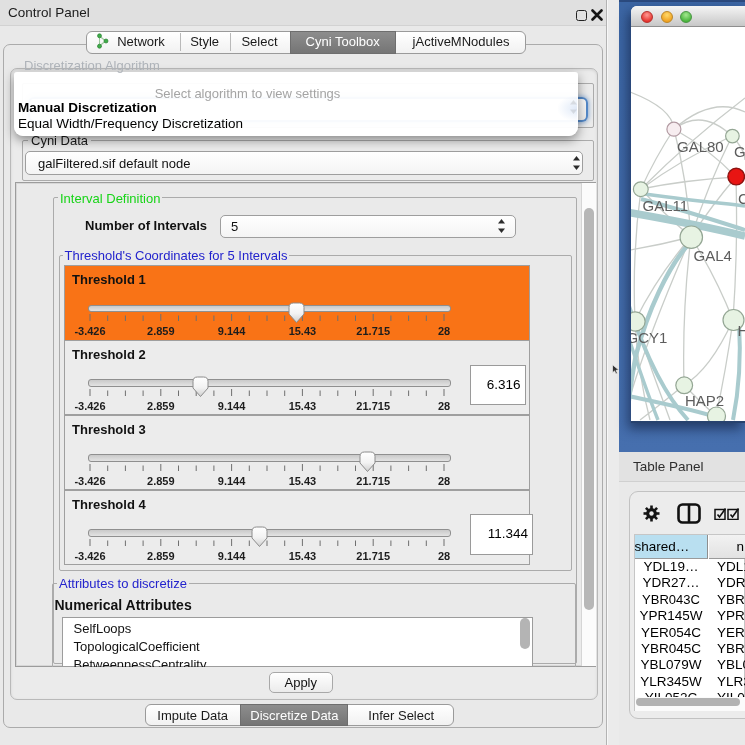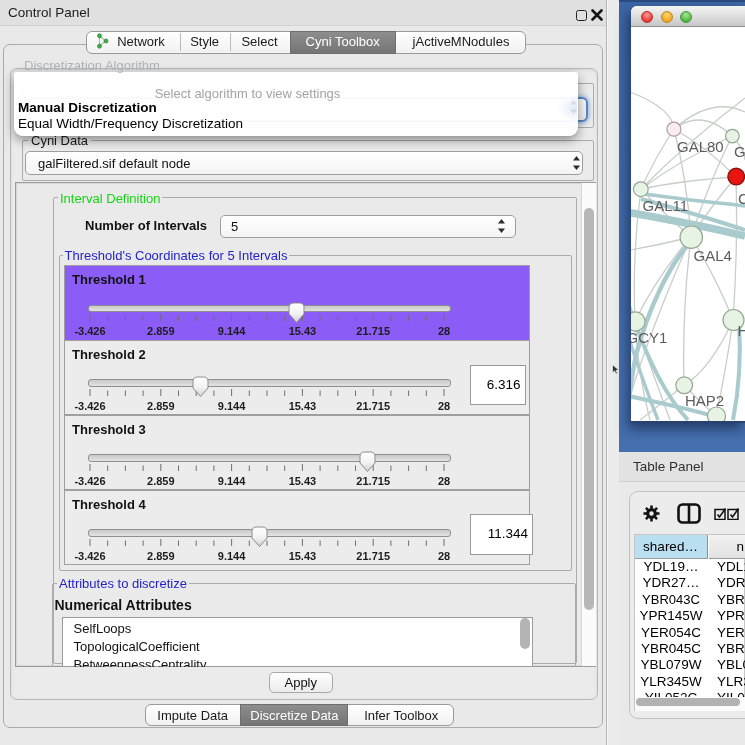--- a/index.html
+++ b/index.html
@@ -51,21 +51,21 @@
 <div style="position:absolute;left:215px;top:36px;font-size:13px">5</div>
 <svg style="position:absolute;left:481px;top:35px;width:9px;height:16px" viewBox="0 0 9 16">
         <path d="M4.5 1 L8 5.5 L1 5.5 Z" fill="#2b2b2b"></path>
         <path d="M4.5 15 L1 10.5 L8 10.5 Z" fill="#2b2b2b"></path>
       </svg>
 
 <div class="grp" style="left:43px;top:71.9px;width:511px;height:314.6px;border-color:#ababab"></div>
 <div style="position:absolute;left:46.6px;top:65px;font-size:13px;color:#2323cd;background:#eaeaea;padding:0 2px">Threshold's Coordinates for 5 Intervals</div>
 
 <div style="position:absolute;left:-16px;top:-183px">
-<div style="position:absolute;left:64px;top:265.4px;width:465.5px;height:80px;border:1px solid #9f9f9f;background:#8b5cf6;box-sizing:border-box">
+<div style="position:absolute;left:64px;top:265.4px;width:465.5px;height:80px;border:1px solid #9f9f9f;background:#f97316;box-sizing:border-box">
 <div style="position:absolute;left:7px;top:6px;font-weight:bold;font-size:13px;color:#111">Threshold 1</div>
 <div style="position:absolute;left:23px;top:38.2px;width:361px;height:5.6px;border-radius:3px;border:1px solid #8f8f8f;background:linear-gradient(#c9c9c9,#e3e3e3)"></div>
 <svg style="position:absolute;left:0;top:0;width:465px;height:74px" viewBox="0 0 465 74">
             <line x1="25.0" y1="48.0" x2="25.0" y2="55.0" stroke="#6f6f6f" stroke-width="1"></line>
             <line x1="42.7" y1="49.5" x2="42.7" y2="55.0" stroke="#6f6f6f" stroke-width="1"></line>
             <line x1="60.4" y1="49.5" x2="60.4" y2="55.0" stroke="#6f6f6f" stroke-width="1"></line>
             <line x1="78.1" y1="49.5" x2="78.1" y2="55.0" stroke="#6f6f6f" stroke-width="1"></line>
             <line x1="95.8" y1="48.0" x2="95.8" y2="55.0" stroke="#6f6f6f" stroke-width="1"></line>
             <line x1="113.5" y1="49.5" x2="113.5" y2="55.0" stroke="#6f6f6f" stroke-width="1"></line>
             <line x1="131.2" y1="49.5" x2="131.2" y2="55.0" stroke="#6f6f6f" stroke-width="1"></line>
@@ -243,21 +243,21 @@
 
 </div>
   </div>
 
 <div style="position:absolute;left:268.5px;top:671.5px;width:64.5px;height:21px;border:1px solid #a8a8a8;border-radius:5px;background:linear-gradient(#ffffff,#ebebeb);box-sizing:border-box;text-align:center;line-height:19px;font-size:13px">Apply</div>
 
 <div style="position:absolute;left:145px;top:704px;width:309px;height:22px;border:1px solid #9a9a9a;border-radius:6px;background:linear-gradient(#ffffff,#f1f1f1);box-sizing:border-box"></div>
 <div style="position:absolute;left:240.4px;top:704px;width:108px;height:22px;background:linear-gradient(#8d8d8d,#757575);border:1px solid #6e6e6e;box-sizing:border-box"></div>
 <div class="tabb" style="left:145px;width:95.4px">Impute Data</div>
 <div class="tabb" style="left:240.4px;width:108px;color:#fff">Discretize Data</div>
-<div class="tabb" style="left:348.4px;width:105.7px">Infer Toolbox</div>
+<div class="tabb" style="left:348.4px;width:105.7px">Infer Select</div>
 <div style="position:absolute;left:86.3px;top:30.5px;width:440.2px;height:23.5px;border:1px solid #9a9a9a;border-radius:6px;background:linear-gradient(#ffffff,#f1f1f1);box-sizing:border-box"></div>
 <div style="position:absolute;left:289.7px;top:30.5px;width:106.3px;height:23.5px;background:linear-gradient(#8d8d8d,#757575);box-sizing:border-box;border:1px solid #6e6e6e"></div>
 <div style="position:absolute;left:179.6px;top:33px;width:1px;height:18px;background:#b9b9b9"></div>
 <div style="position:absolute;left:229.5px;top:33px;width:1px;height:18px;background:#b9b9b9"></div>
 <svg style="position:absolute;left:97px;top:33px;width:12px;height:16px" viewBox="0 0 12 16">
     <path d="M2.5 3 L8.5 8 M2.5 13 L8.5 8 M2.5 3 L2.5 13" stroke="#9ec89e" stroke-width="1.1" fill="none"></path>
     <circle cx="2.5" cy="2.8" r="2" fill="#3fae49" stroke="#2d7f35" stroke-width="0.7"></circle>
     <circle cx="9" cy="8" r="2" fill="#3fae49" stroke="#2d7f35" stroke-width="0.7"></circle>
     <circle cx="2.5" cy="13.2" r="2" fill="#3fae49" stroke="#2d7f35" stroke-width="0.7"></circle>
   </svg>
@@ -352,21 +352,21 @@
 <svg style="position:absolute;left:713.5px;top:507px;width:13px;height:13px" viewBox="0 0 13 13">
     <rect x="1" y="2.5" width="10" height="10" fill="none" stroke="#111" stroke-width="1.5"></rect>
     <path d="M3.5 7.5 L5.5 10 L11.5 1.5" fill="none" stroke="#111" stroke-width="1.6"></path>
   </svg>
 <svg style="position:absolute;left:727px;top:507px;width:13px;height:13px" viewBox="0 0 13 13">
     <rect x="1" y="2.5" width="10" height="10" fill="none" stroke="#111" stroke-width="1.5"></rect>
     <path d="M3.5 7.5 L5.5 10 L11.5 1.5" fill="none" stroke="#111" stroke-width="1.6"></path>
   </svg>
 
 <div style="position:absolute;left:634px;top:534px;width:111px;height:177px;background:#fff;border:1px solid #c6c6c6;box-sizing:border-box"></div>
-<div style="position:absolute;left:634.5px;top:534.5px;width:73px;height:24px;background:#b9dff0;border-right:1px solid #8e8e8e;border-bottom:1px solid #9a9a9a;box-sizing:border-box;text-align:center;font-size:13.5px;line-height:23px;color:#000">shared…</div>
+<div style="position:absolute;left:634.5px;top:534.5px;width:73px;height:24px;background:#b9dff0;border-right:1px solid #8e8e8e;border-bottom:1px solid #9a9a9a;box-sizing:border-box;font-size:13.5px;line-height:23px;color:#000">shared…</div>
 <div style="position:absolute;left:708.5px;top:534.5px;width:37px;height:24px;background:linear-gradient(#f2f2f2,#e2e2e2);border-bottom:1px solid #9a9a9a;box-sizing:border-box;font-size:13.5px;line-height:23px;color:#000;padding-left:28px">n</div>
 <div style="position:absolute;left:634.5px;top:559.0px;width:73px;text-align:center;font-size:13.5px;color:#000">YDL19…</div>
 <div style="position:absolute;left:717px;top:559.0px;font-size:13.5px;color:#000">YDL1</div>
 <div style="position:absolute;left:634.5px;top:575.4px;width:73px;text-align:center;font-size:13.5px;color:#000">YDR27…</div>
 <div style="position:absolute;left:717px;top:575.4px;font-size:13.5px;color:#000">YDR2</div>
 <div style="position:absolute;left:634.5px;top:591.8px;width:73px;text-align:center;font-size:13px;color:#000">YBR043C</div>
 <div style="position:absolute;left:717px;top:591.8px;font-size:13.5px;color:#000">YBR0</div>
 <div style="position:absolute;left:634.5px;top:608.2px;width:73px;text-align:center;font-size:13.5px;color:#000">YPR145W</div>
 <div style="position:absolute;left:717px;top:608.2px;font-size:13.5px;color:#000">YPR1</div>
 <div style="position:absolute;left:634.5px;top:624.6px;width:73px;text-align:center;font-size:13.5px;color:#000">YER054C</div>

